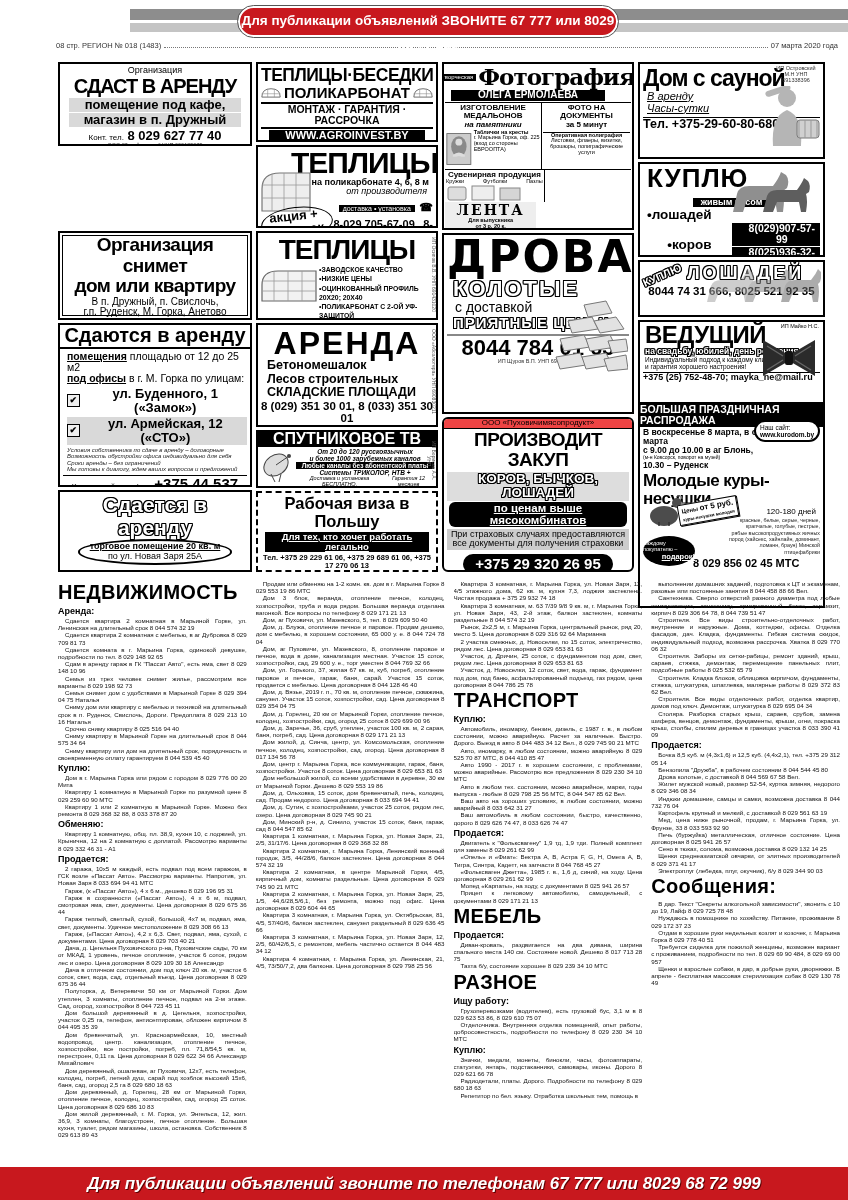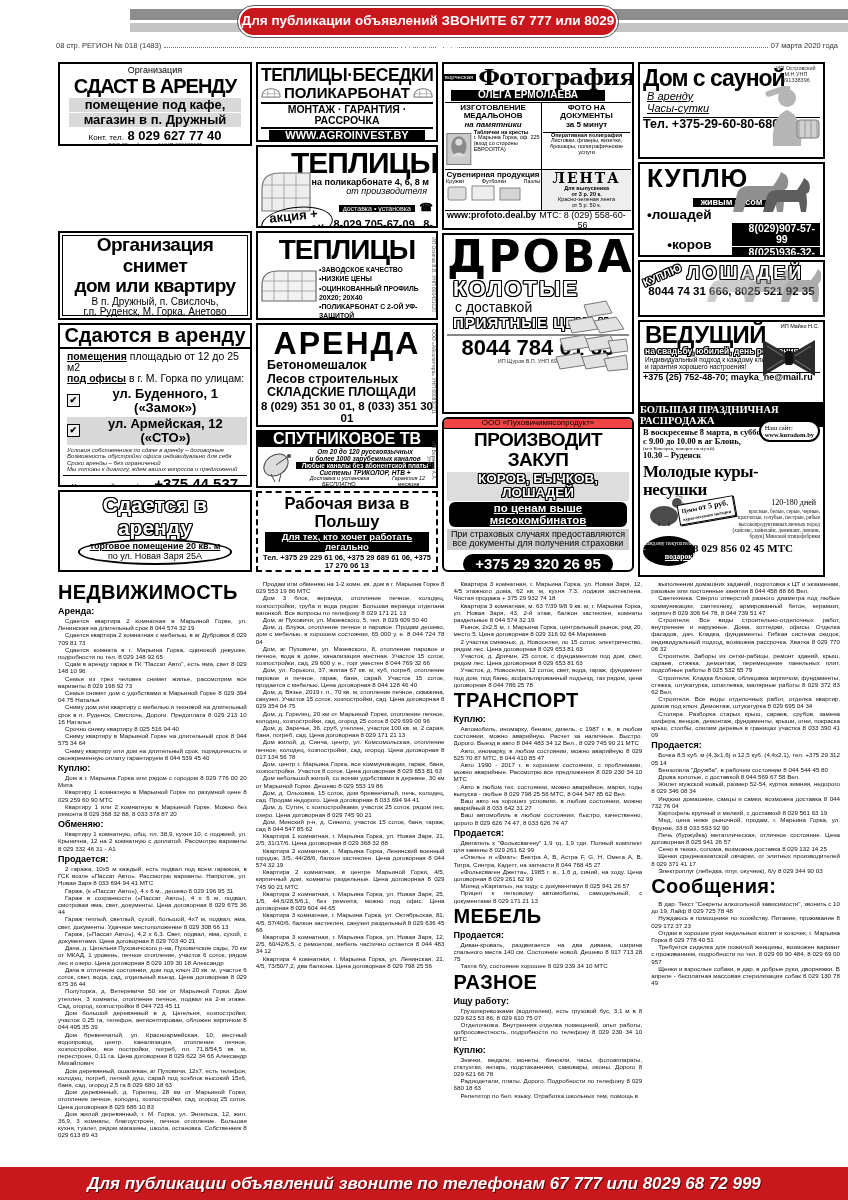--- a/index.html
+++ b/index.html
@@ -63,21 +63,21 @@
   .b6-site{font-size:8px;font-weight:bold;text-decoration:underline;color:#222;}
   .c1-toprow{display:flex;align-items:center;justify-content:center;gap:2px;}
   .c1-top{background:#000;color:#fff;font-size:6px;padding:0 3px;}
   .c1-title{font-family:"DejaVu Serif",serif;font-size:23px;font-weight:bold;letter-spacing:-1px;}
   .c1-sub{background:#000;color:#fff;font-size:10px;font-weight:bold;margin:0 26px 1px 6px;}
   .c1-cols{display:flex;border-top:1px solid #000;}
   .c1-left{width:52%;border-right:1px solid #000;padding:1px;}
   .c1-right{width:48%;padding:1px;}
   .c1-h{font-size:8px;font-weight:bold;}
   .c1-t{font-size:5.5px;}
-  .c1-bottomrow{display:flex;border-top:1px solid #000;}
+  .c1-bottomrow{display:flex;border-top:1px solid #000;flex-direction:column;}
   .c1-souv{width:52%;border-right:1px solid #000;padding:1px;}
   .c1-lenta{width:48%;padding:1px;background:#eee;}
   .c1-lenta-title{font-family:"DejaVu Serif",serif;font-size:14px;font-weight:bold;letter-spacing:2px;}
   .c1-sitebar{border-top:1px solid #000;font-size:9px;display:flex;justify-content:space-between;padding:0 2px;}
   .c2-title{font-size:44px;font-weight:bold;letter-spacing:2px;line-height:0.9;font-family:"DejaVu Sans",sans-serif;}
   .c2-kol{font-size:22px;font-weight:bold;letter-spacing:2px;}
   .c2-line1{font-size:14px;text-align:left;margin-left:8px;}
   .c2-line2{font-size:15px;font-weight:bold;letter-spacing:1px;}
   .c2-phone{font-size:22px;font-weight:bold;border-top:2px solid #888;margin-top:2px;}
   .c3-top{font-size:8px;border-bottom:1px solid #000;margin:-2px -3px 1px;background:#ef4444;}
@@ -432,21 +432,21 @@
         <path d="M6 8 L22 18 M6 32 L22 22 M50 8 L34 18 M50 32 L34 22" stroke="#666" stroke-width="1.4"></path>
       </svg>
     <div class="d4-legal">ИП Майко Н.С.</div>
     <div class="d4-title">ВЕДУЩИЙ</div>
     <div class="d4-sub otl">на свадьбу, юбилей, день рождения</div>
     <div class="d4-line">Индивидуальный подход к каждому клиенту</div>
     <div class="d4-line">и гарантия хорошего настроения!</div>
     <div class="d4-phone">+375 (25) 752-48-70; mayka_ne@mail.ru</div>
   </div>
 
-  <div class="ad" style="left:638px;top:402px;width:187px;height:175px;text-align:left;font-family:Liberation Serif, serif;">
+  <div class="ad" style="left:638px;top:402px;width:187px;height:206px;text-align:left;">
     <div class="d5-title">БОЛЬШАЯ ПРАЗДНИЧНАЯ РАСПРОДАЖА</div>
     <div class="d5-line1">В воскресенье 8 марта, в субботу 14 марта</div>
     <div class="d5-line1">с 9.00 до 10.00 в аг Блонь,</div>
     <div class="d5-line3">(м-н Ковсорск, поворот на музей)</div>
     <div class="d5-line4">10.30 – Руденск</div>
     <div class="d5-cloud">
       <div>Наш сайт:</div>
       <div class="b">www.kurodom.by</div>
     </div>
     <div class="d5-title2">Молодые куры-несушки</div>

